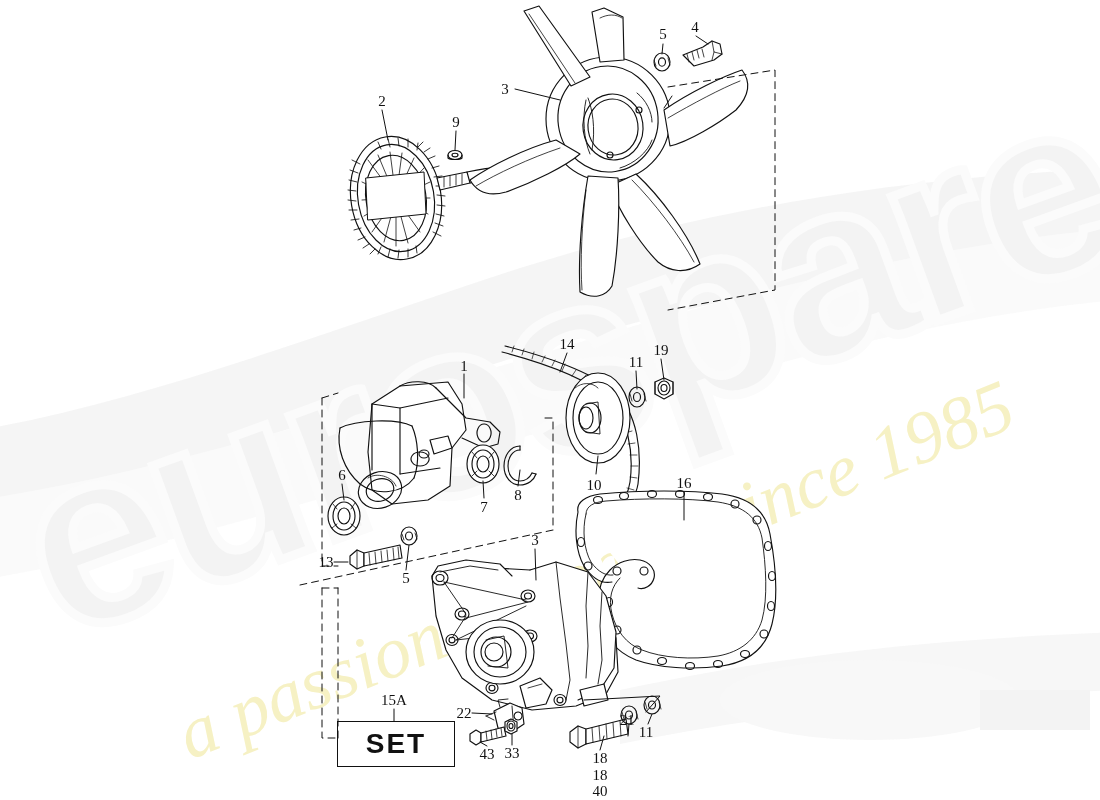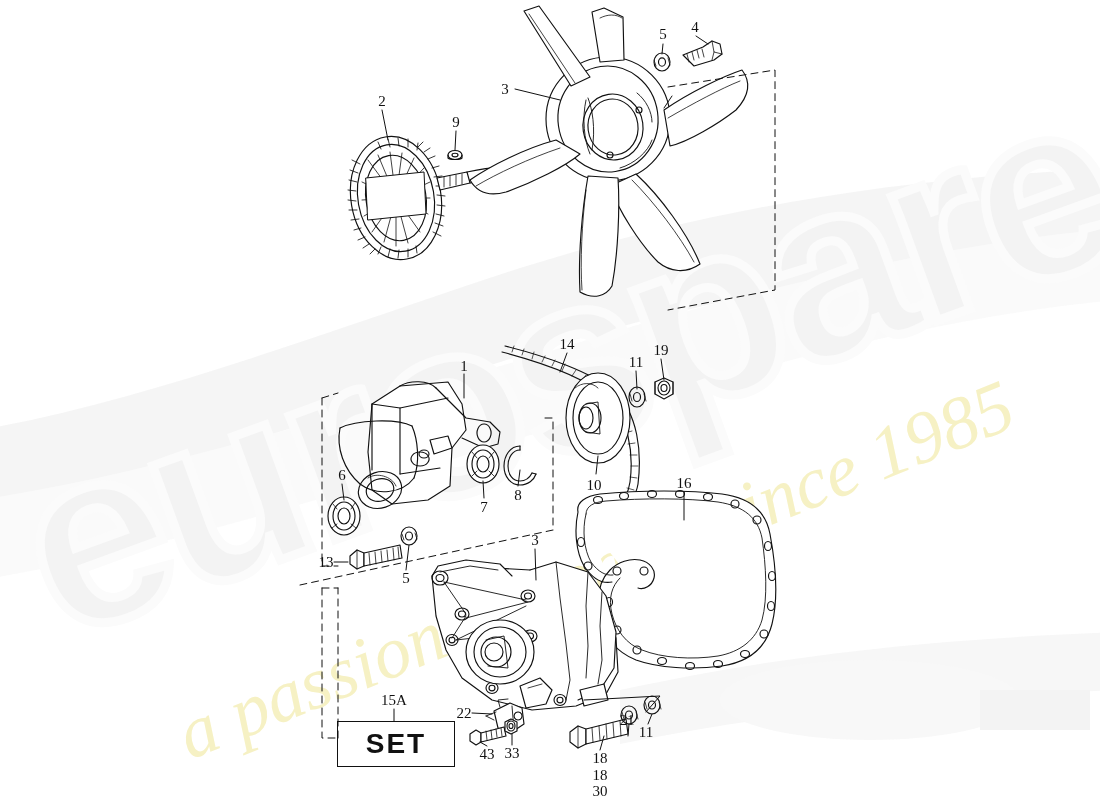--- a/index.html
+++ b/index.html
@@ -426,21 +426,21 @@
     <span class="lbl" style="left:636px;top:362px">11</span>
     <span class="lbl" style="left:661px;top:350px">19</span>
     <span class="lbl" style="left:326px;top:562px">13</span>
     <span class="lbl" style="left:567px;top:344px">14</span>
     <span class="lbl" style="left:535px;top:540px">3</span>
     <span class="lbl" style="left:394px;top:700px">15A</span>
     <span class="lbl" style="left:684px;top:483px">16</span>
     <span class="lbl" style="left:646px;top:732px">11</span>
     <span class="lbl" style="left:600px;top:758px">18</span>
     <span class="lbl" style="left:600px;top:775px">18</span>
-    <span class="lbl" style="left:600px;top:791px">30</span>
+    <span class="lbl" style="left:600px;top:791px">40</span>
     <span class="lbl" style="left:627px;top:720px">21</span>
     <span class="lbl" style="left:464px;top:713px">22</span>
     <span class="lbl" style="left:512px;top:753px">33</span>
     <span class="lbl" style="left:487px;top:754px">43</span>
     <span class="lbl" style="left:406px;top:578px">5</span>
   </div>
 
 </div>
 
 </body></html>

